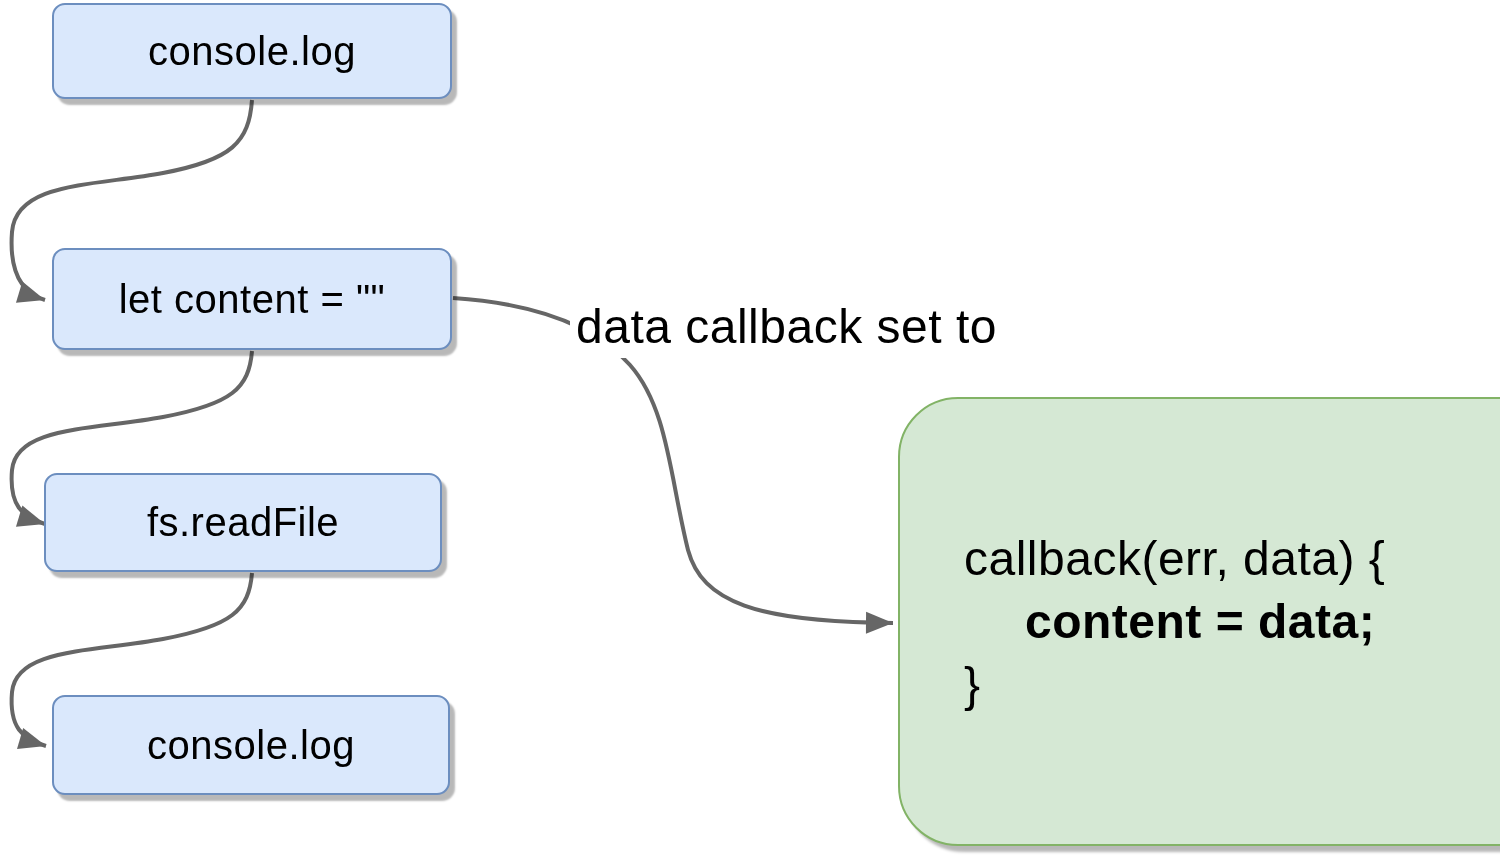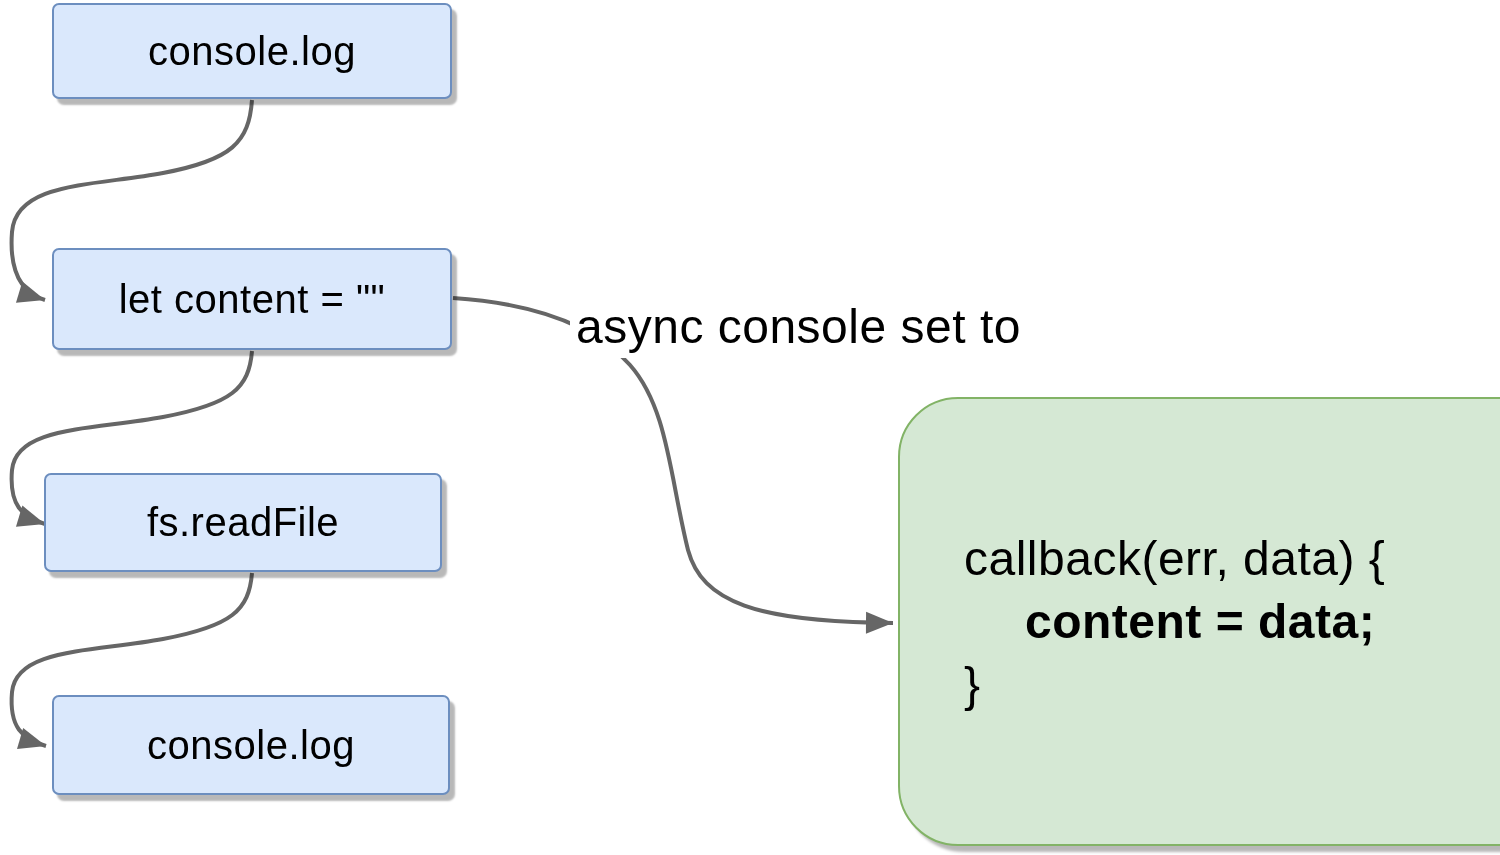--- a/index.html
+++ b/index.html
@@ -32,21 +32,21 @@
   }
   .node {
     position: absolute;
     z-index: 2;
     display: flex;
     align-items: center;
     justify-content: center;
     box-sizing: border-box;
     background: var(--node-fill, #dae8fc);
     border: 2.5px solid var(--node-stroke, #6c8ebf);
-    border-radius: 7px;
+    border-radius: 13px;
     box-shadow: 5px 6px 2px rgba(0,0,0,0.28);
     color: var(--text, #000000);
     font-size: 40px;
     letter-spacing: 0.5px;
     white-space: nowrap;
   }
   .node-top     { left: 52px;  top: 3px;   width: 400px; height: 96px;  }
   .node-let     { left: 52px;  top: 248px; width: 400px; height: 102px; }
   .node-read    { left: 44px;  top: 473px; width: 398px; height: 99px;  }
   .node-bottom  { left: 52px;  top: 695px; width: 398px; height: 100px; }
@@ -113,21 +113,21 @@
   </div>
 
   <div class="node node-read">
     <span>fs.readFile</span>
   </div>
 
   <div class="node node-bottom">
     <span>console.log</span>
   </div>
 
-  <div class="edge-label">async console set to</div>
+  <div class="edge-label">data callback set to</div>
 
   <div class="callback-node">
     <div class="code-line">callback(err, data) {</div>
     <div class="code-line indent">content = data;</div>
     <div class="code-line">}</div>
   </div>
 
 </div>
 
 </body></html>

